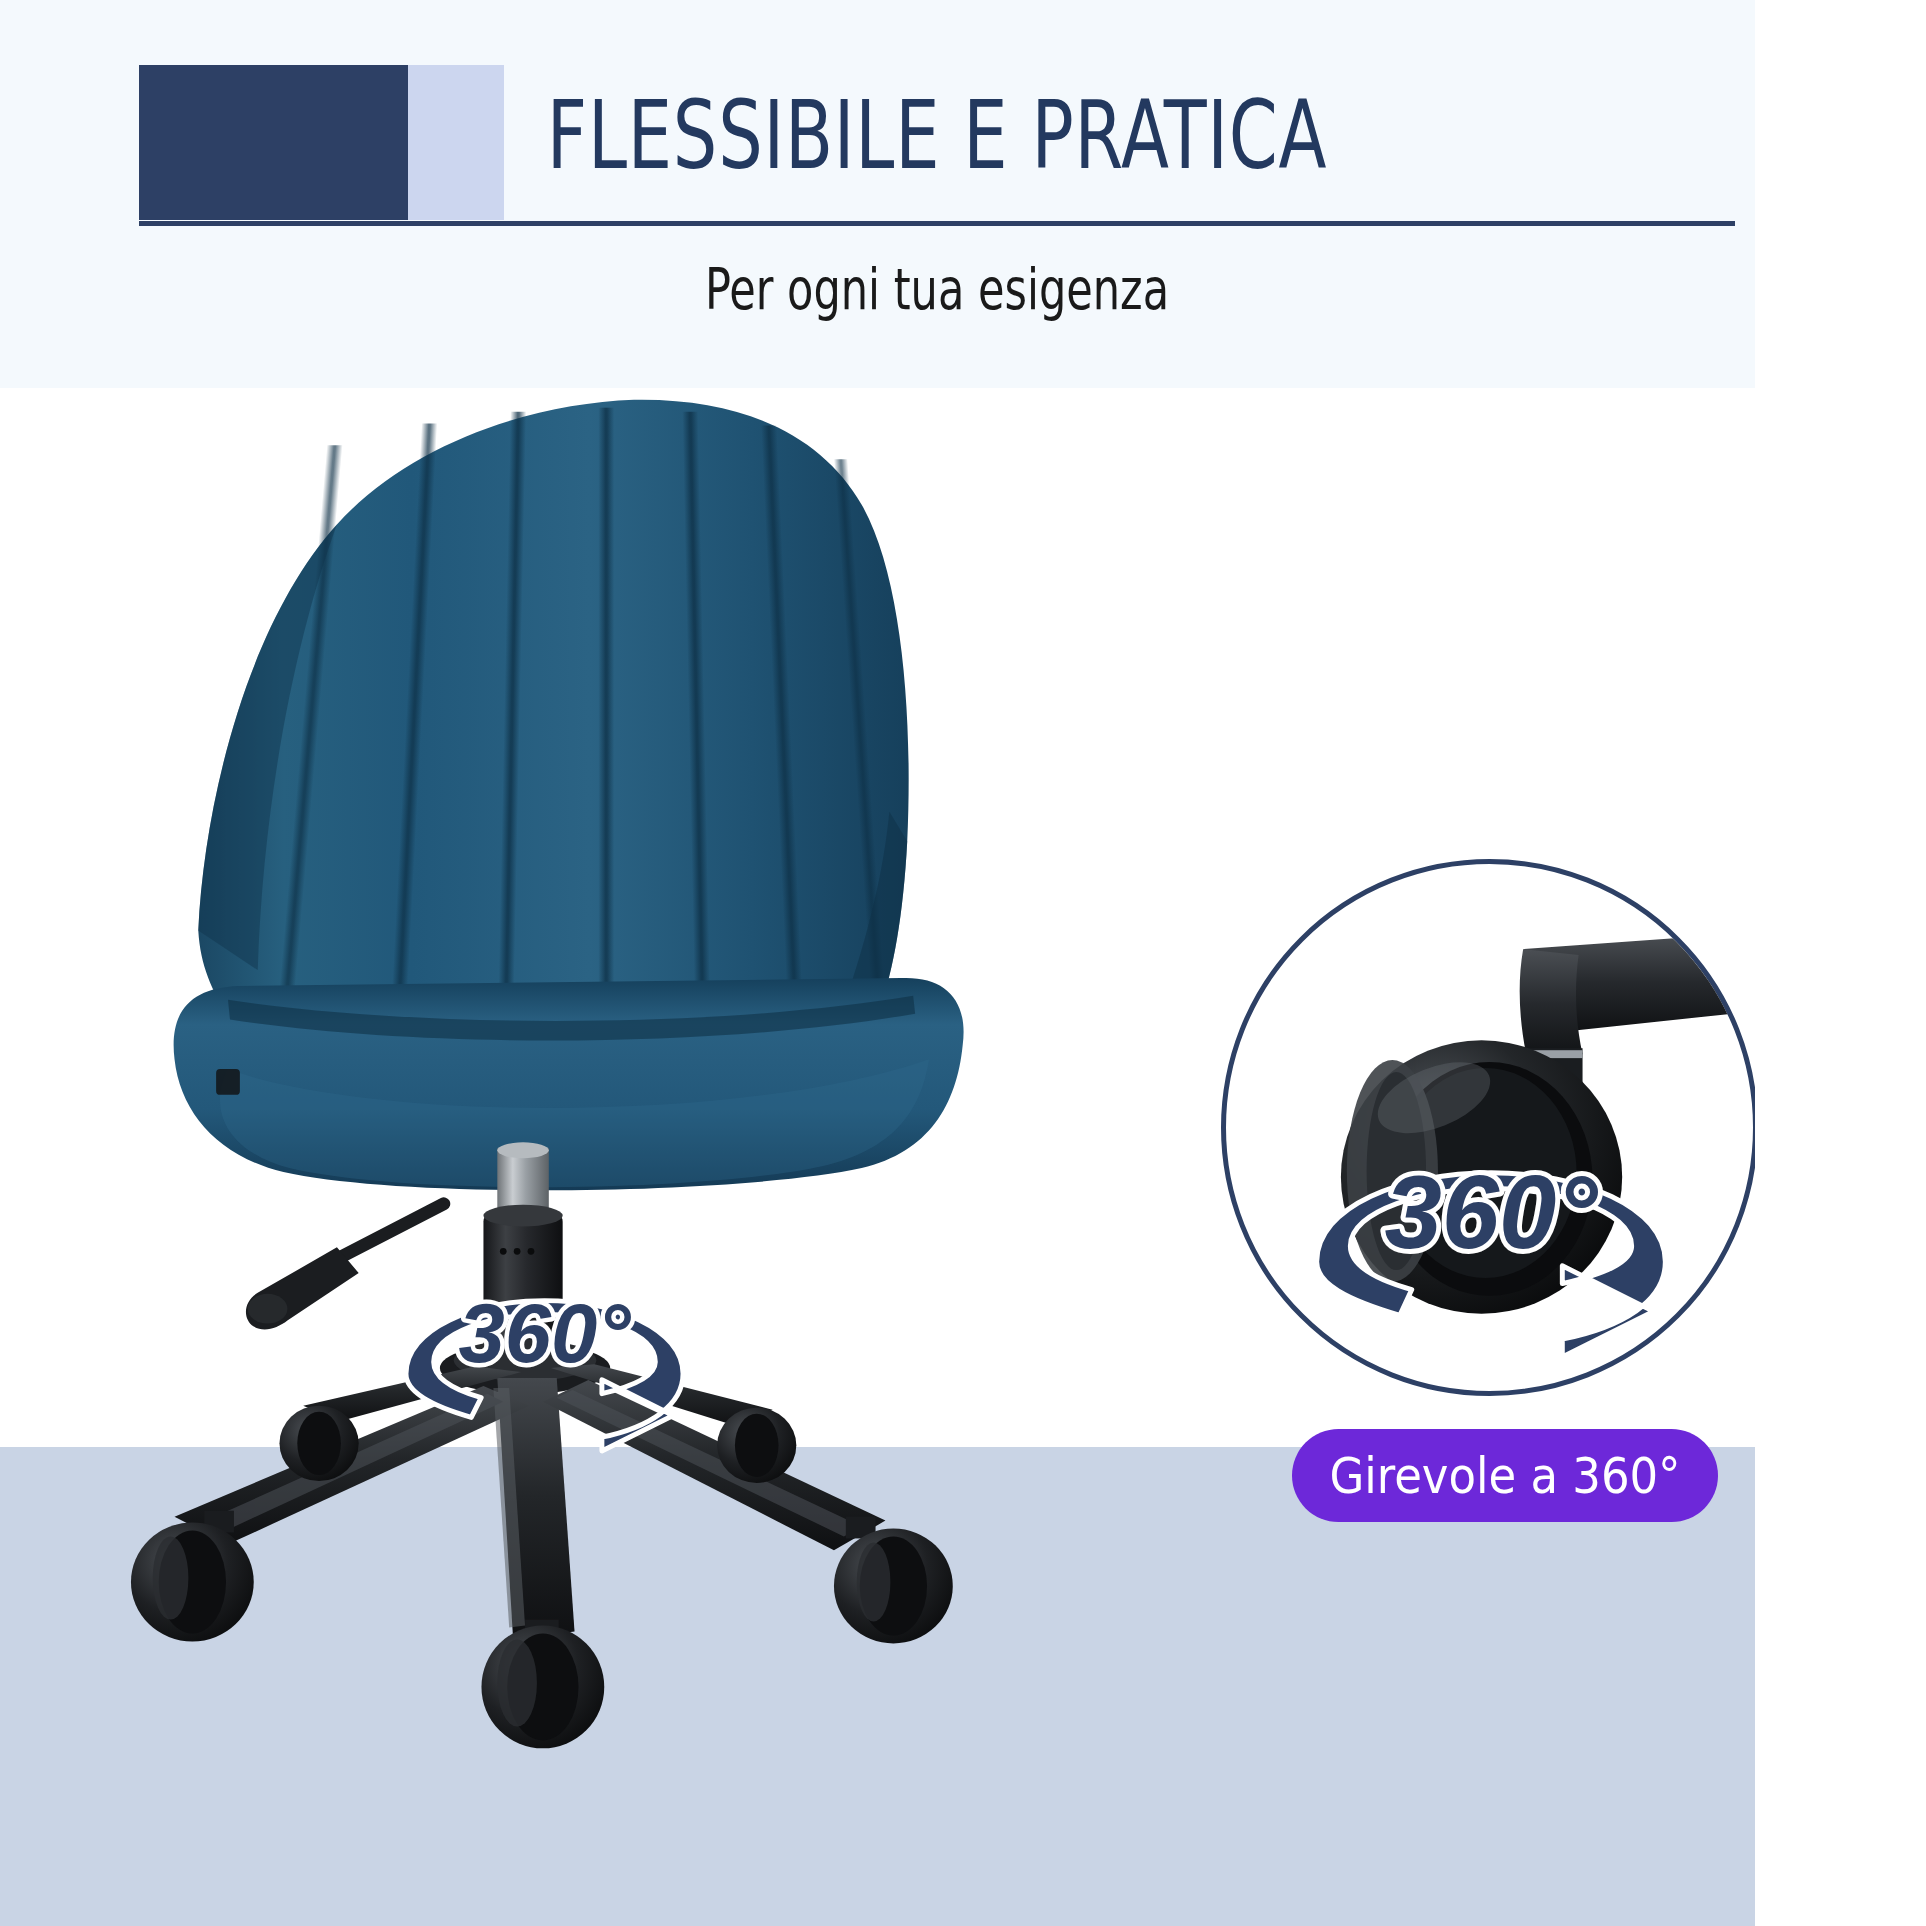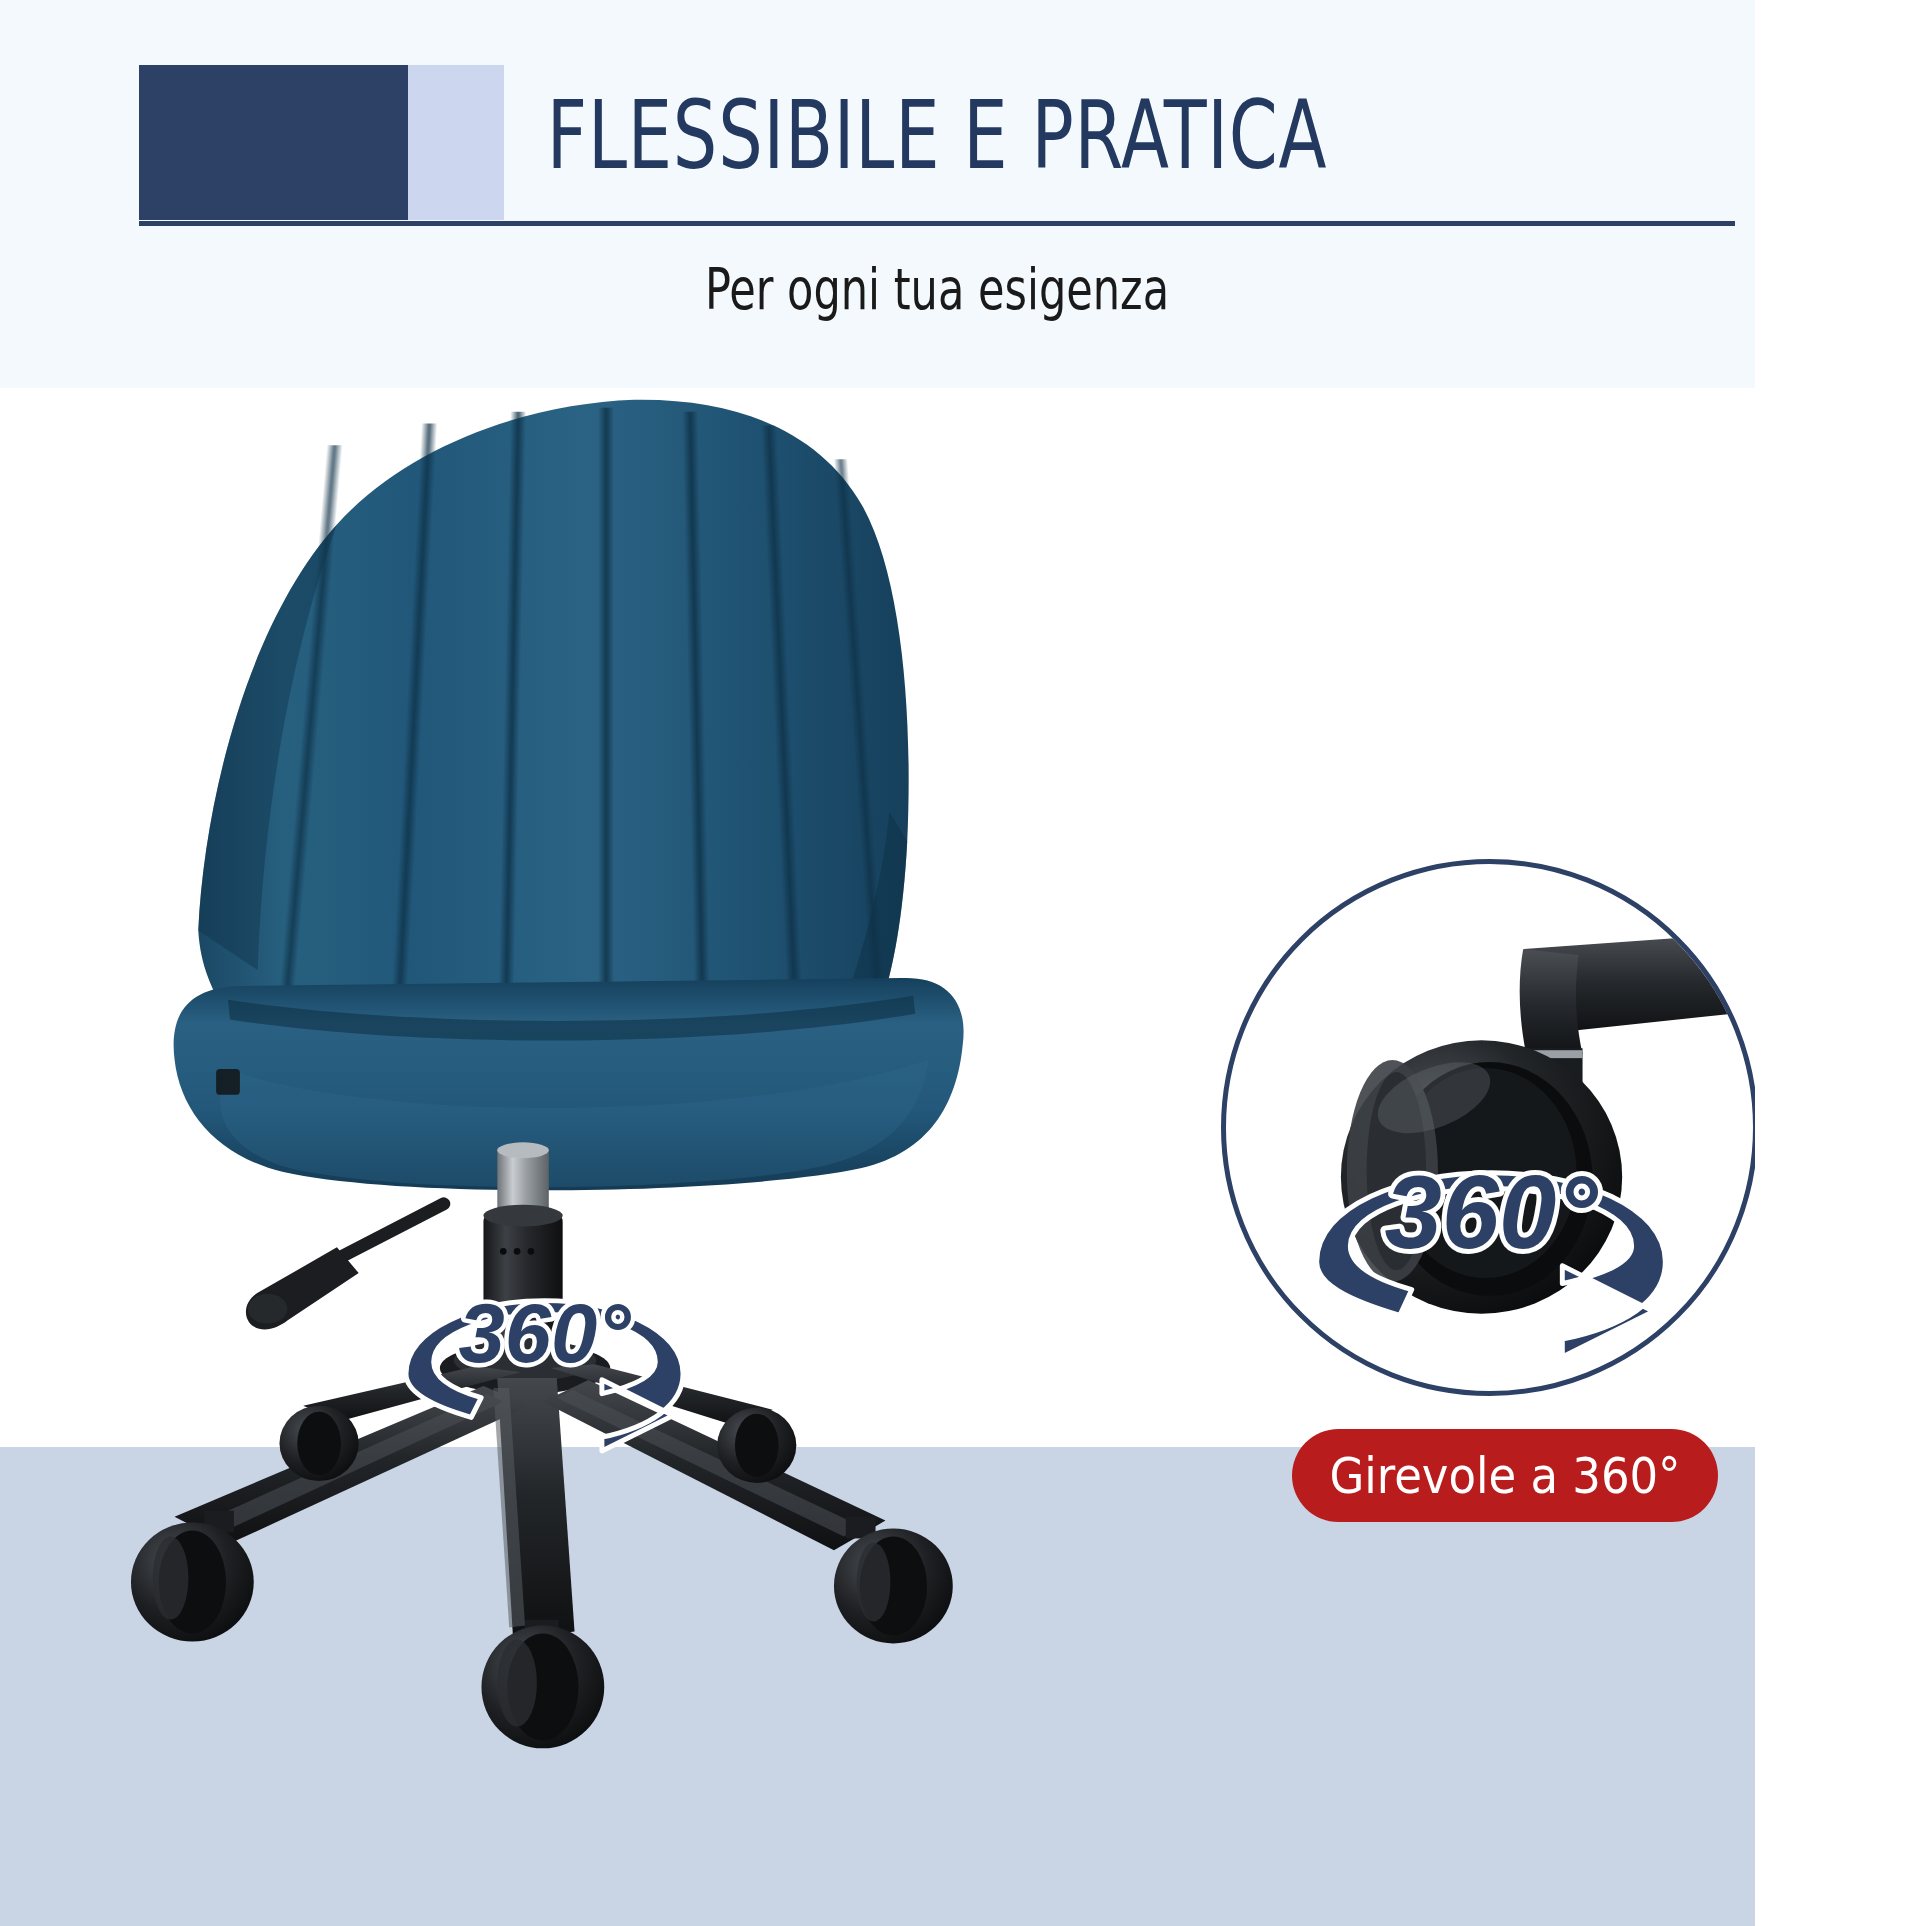--- a/index.html
+++ b/index.html
@@ -116,21 +116,21 @@
     left: 57px; top: 267px;
     width: 416px; height: 228px;
   }
 
   
   .pill {
     position: absolute;
     left: 1292px; top: 1429px;
     width: 426px; height: 93px;
     border-radius: 47px;
-    background: #b91c1c;
+    background: #6d28d9;
     display: flex;
     align-items: center;
     justify-content: center;
     box-sizing: border-box;
   }
   .pill-label {
     color: #ffffff;
     font-size: 50px;
     line-height: 50px;
     font-weight: 400;

